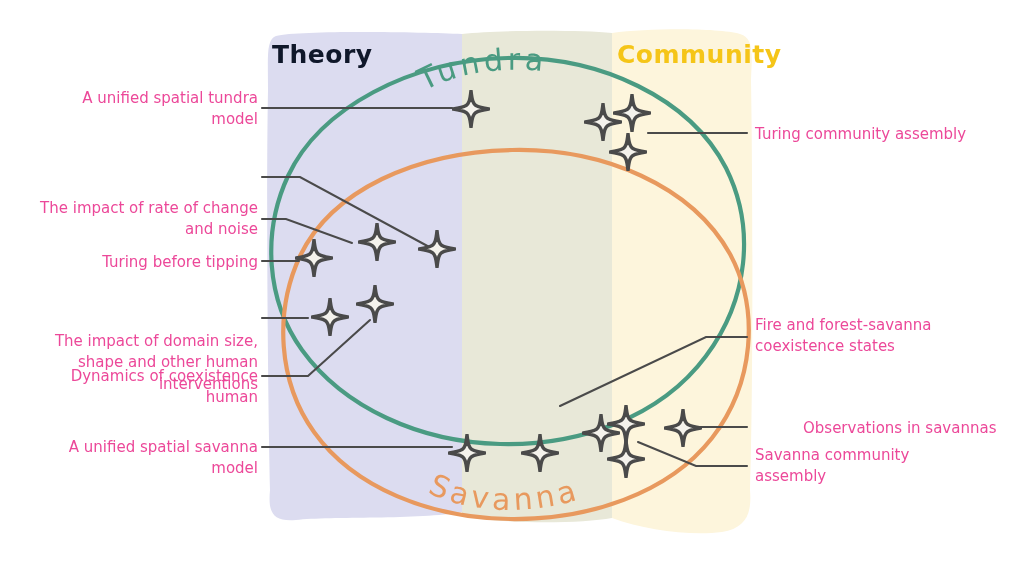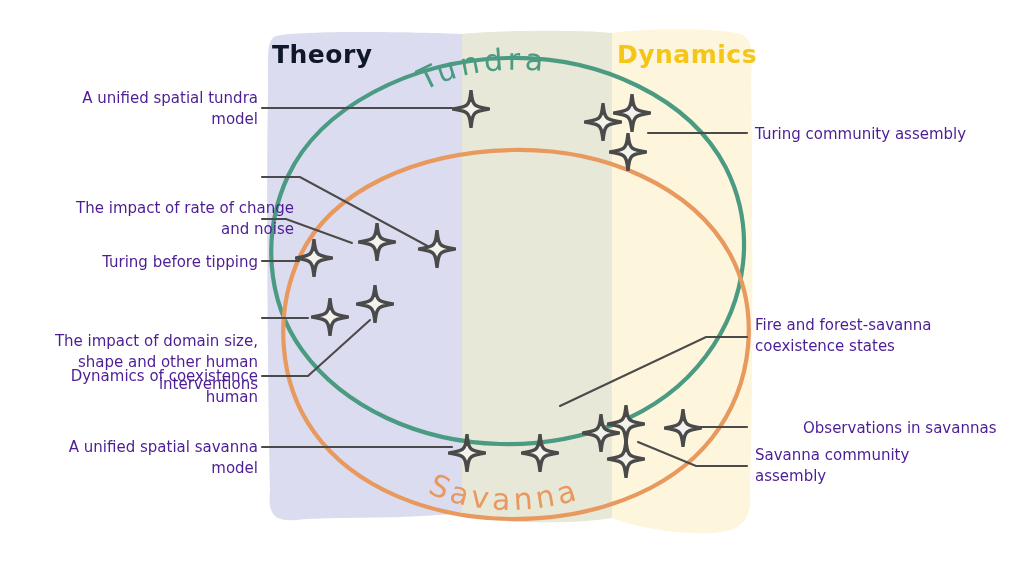--- a/index.html
+++ b/index.html
@@ -20,21 +20,21 @@
     left: 0;
     top: 0;
     width: 1024px;
     height: 568px;
   }
   .lbl {
     position: absolute;
     font-family: "DejaVu Sans", sans-serif;
     font-size: 15px;
     line-height: 1.42;
-    color: #4c1d95;
+    color: #ec4899;
     white-space: pre-line;
   }
   .lbl-left {
     text-align: right;
   }
   .lbl-right {
     text-align: left;
   }
   .header {
     position: absolute;
@@ -143,27 +143,27 @@
 
       <path id="savannaArc" d="M424,490 C470,518 560,516 608,486" fill="none"></path>
       <text fill="#e8995e" font-family="DejaVu Sans, sans-serif" font-size="30" letter-spacing="4">
         <textPath href="#savannaArc" startOffset="2%"><tspan>Savanna</tspan></textPath>
       </text>
     </g>
   </svg>
 
   <div class="header" style="left:272px; top:40px; color:#0f172a;">Theory</div>
 
-  <div class="header" style="left:617px; top:40px; color:#f5c518;">Dynamics</div>
+  <div class="header" style="left:617px; top:40px; color:#f5c518;">Community</div>
 
   <div class="lbl lbl-left" style="left:10px; top:88px; width:248px;">A unified spatial tundra
 model</div>
 
 
-  <div class="lbl lbl-left" style="left:0px; top:198px; width:258px;padding-left:36px;">The impact of rate of change
+  <div class="lbl lbl-left" style="left:0px; top:198px; width:258px;">The impact of rate of change
 and noise</div>
 
   <div class="lbl lbl-left" style="left:10px; top:252px; width:248px;">Turing before tipping</div>
 
   <div class="lbl lbl-left" style="left:0px; top:283px; width:258px;margin-top:48px;">The impact of domain size,
 shape and other human
 interventions</div>
 
   <div class="lbl lbl-left" style="left:10px; top:366px; width:248px;">Dynamics of coexistence
 human</div>

